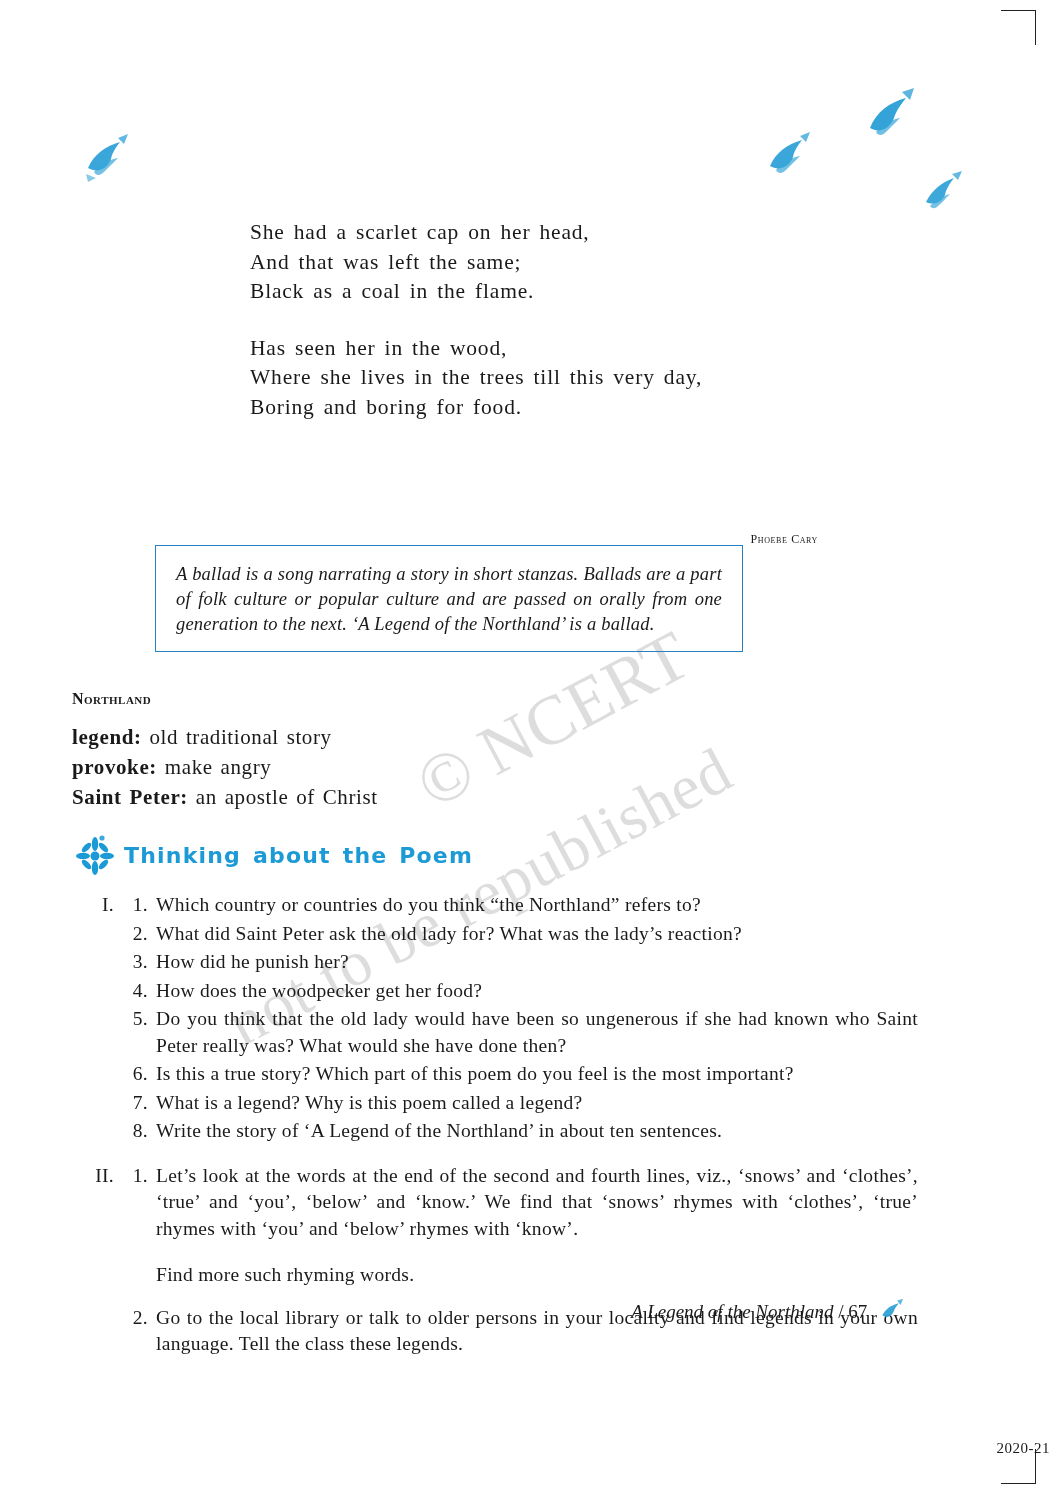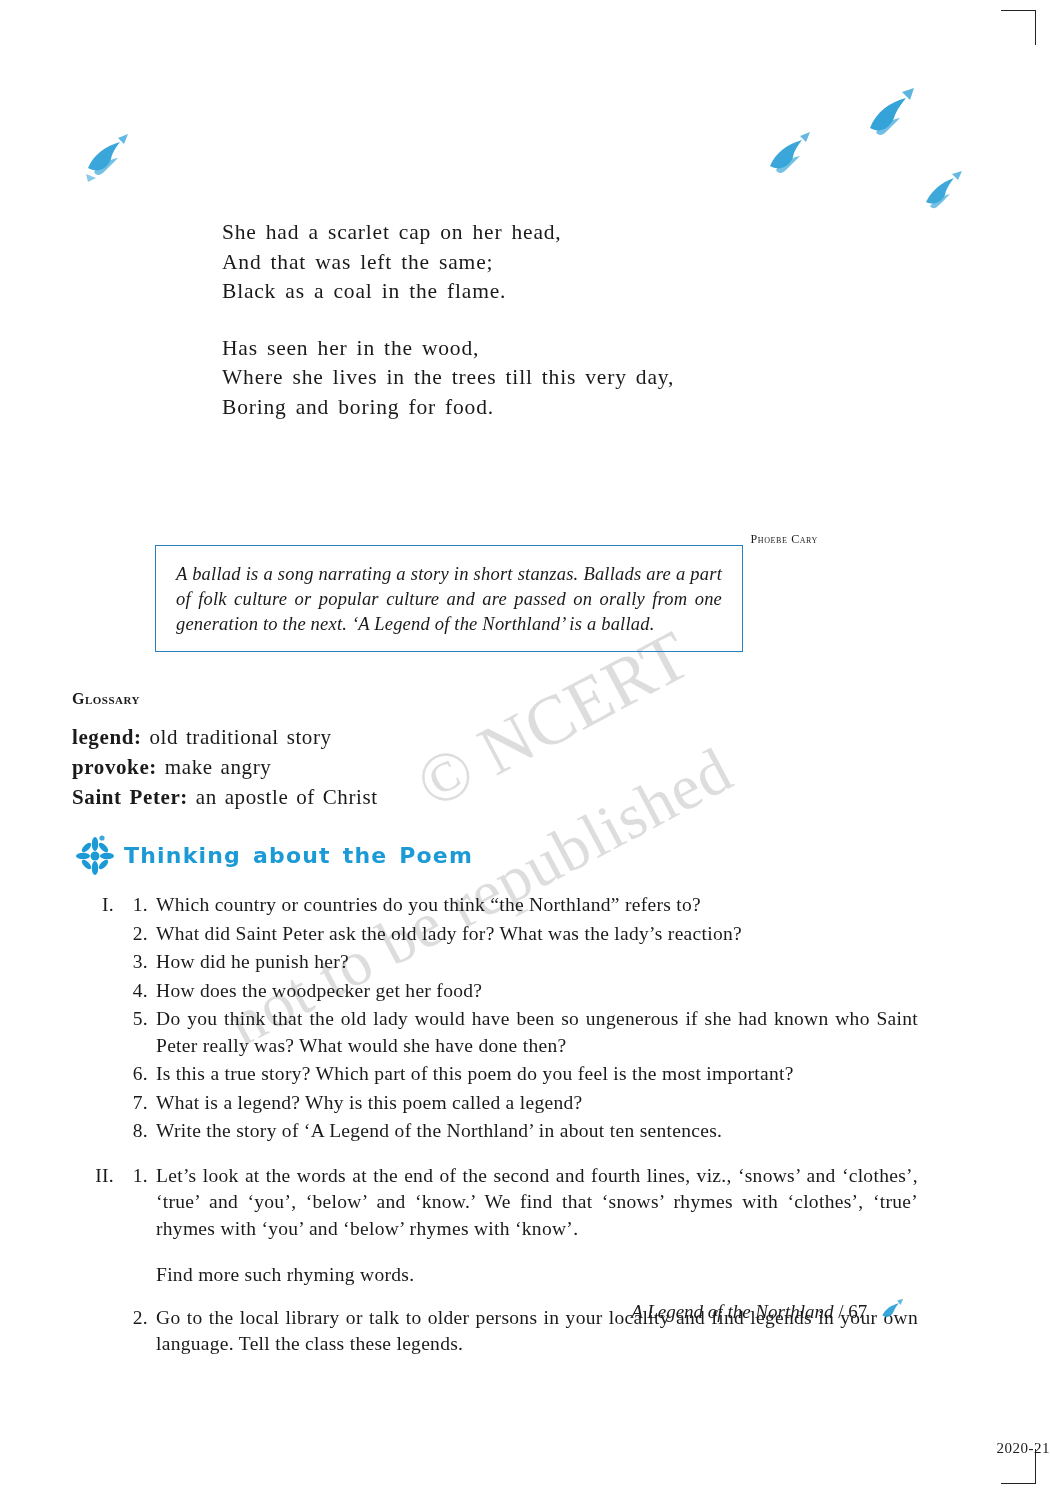--- a/index.html
+++ b/index.html
@@ -78,21 +78,21 @@
   .poem {
     position: absolute;
     left: 222px;
     top: 218px;
     width: 640px;
     font-size: 21.5px;
     line-height: 29.5px;
     letter-spacing: 0.8px;
     word-spacing: 3px;
   }
-  .stanza { margin-bottom: 27px; }
+  .stanza { margin-bottom: 27px; margin-left: 28px; }
   .poem-line { white-space: nowrap; }
 
   .attribution {
     position: absolute;
     right: 232px;
     top: 532px;
     font-size: 12px;
     letter-spacing: 0.6px;
   }
 
@@ -264,21 +264,21 @@
 
   <div class="attribution">
     <span style="font-variant: small-caps;">Phoebe Cary</span>
   </div>
 
   <div class="ballad-box">
     <span>A ballad is a song narrating a story in short stanzas. Ballads are a part of folk culture or popular culture and are passed on orally from one generation to the next. ‘A Legend of the Northland’ is a ballad.</span>
   </div>
 
   <div class="glossary-title">
-    <span style="font-variant: small-caps;">Glossary</span>
+    <span style="font-variant: small-caps;">Northland</span>
   </div>
   <div class="glossary-list">
     <div>
       <b>legend:</b>
       <span>old traditional story</span>
     </div>
     <div>
       <b>provoke:</b>
       <span>make angry</span>
     </div>

